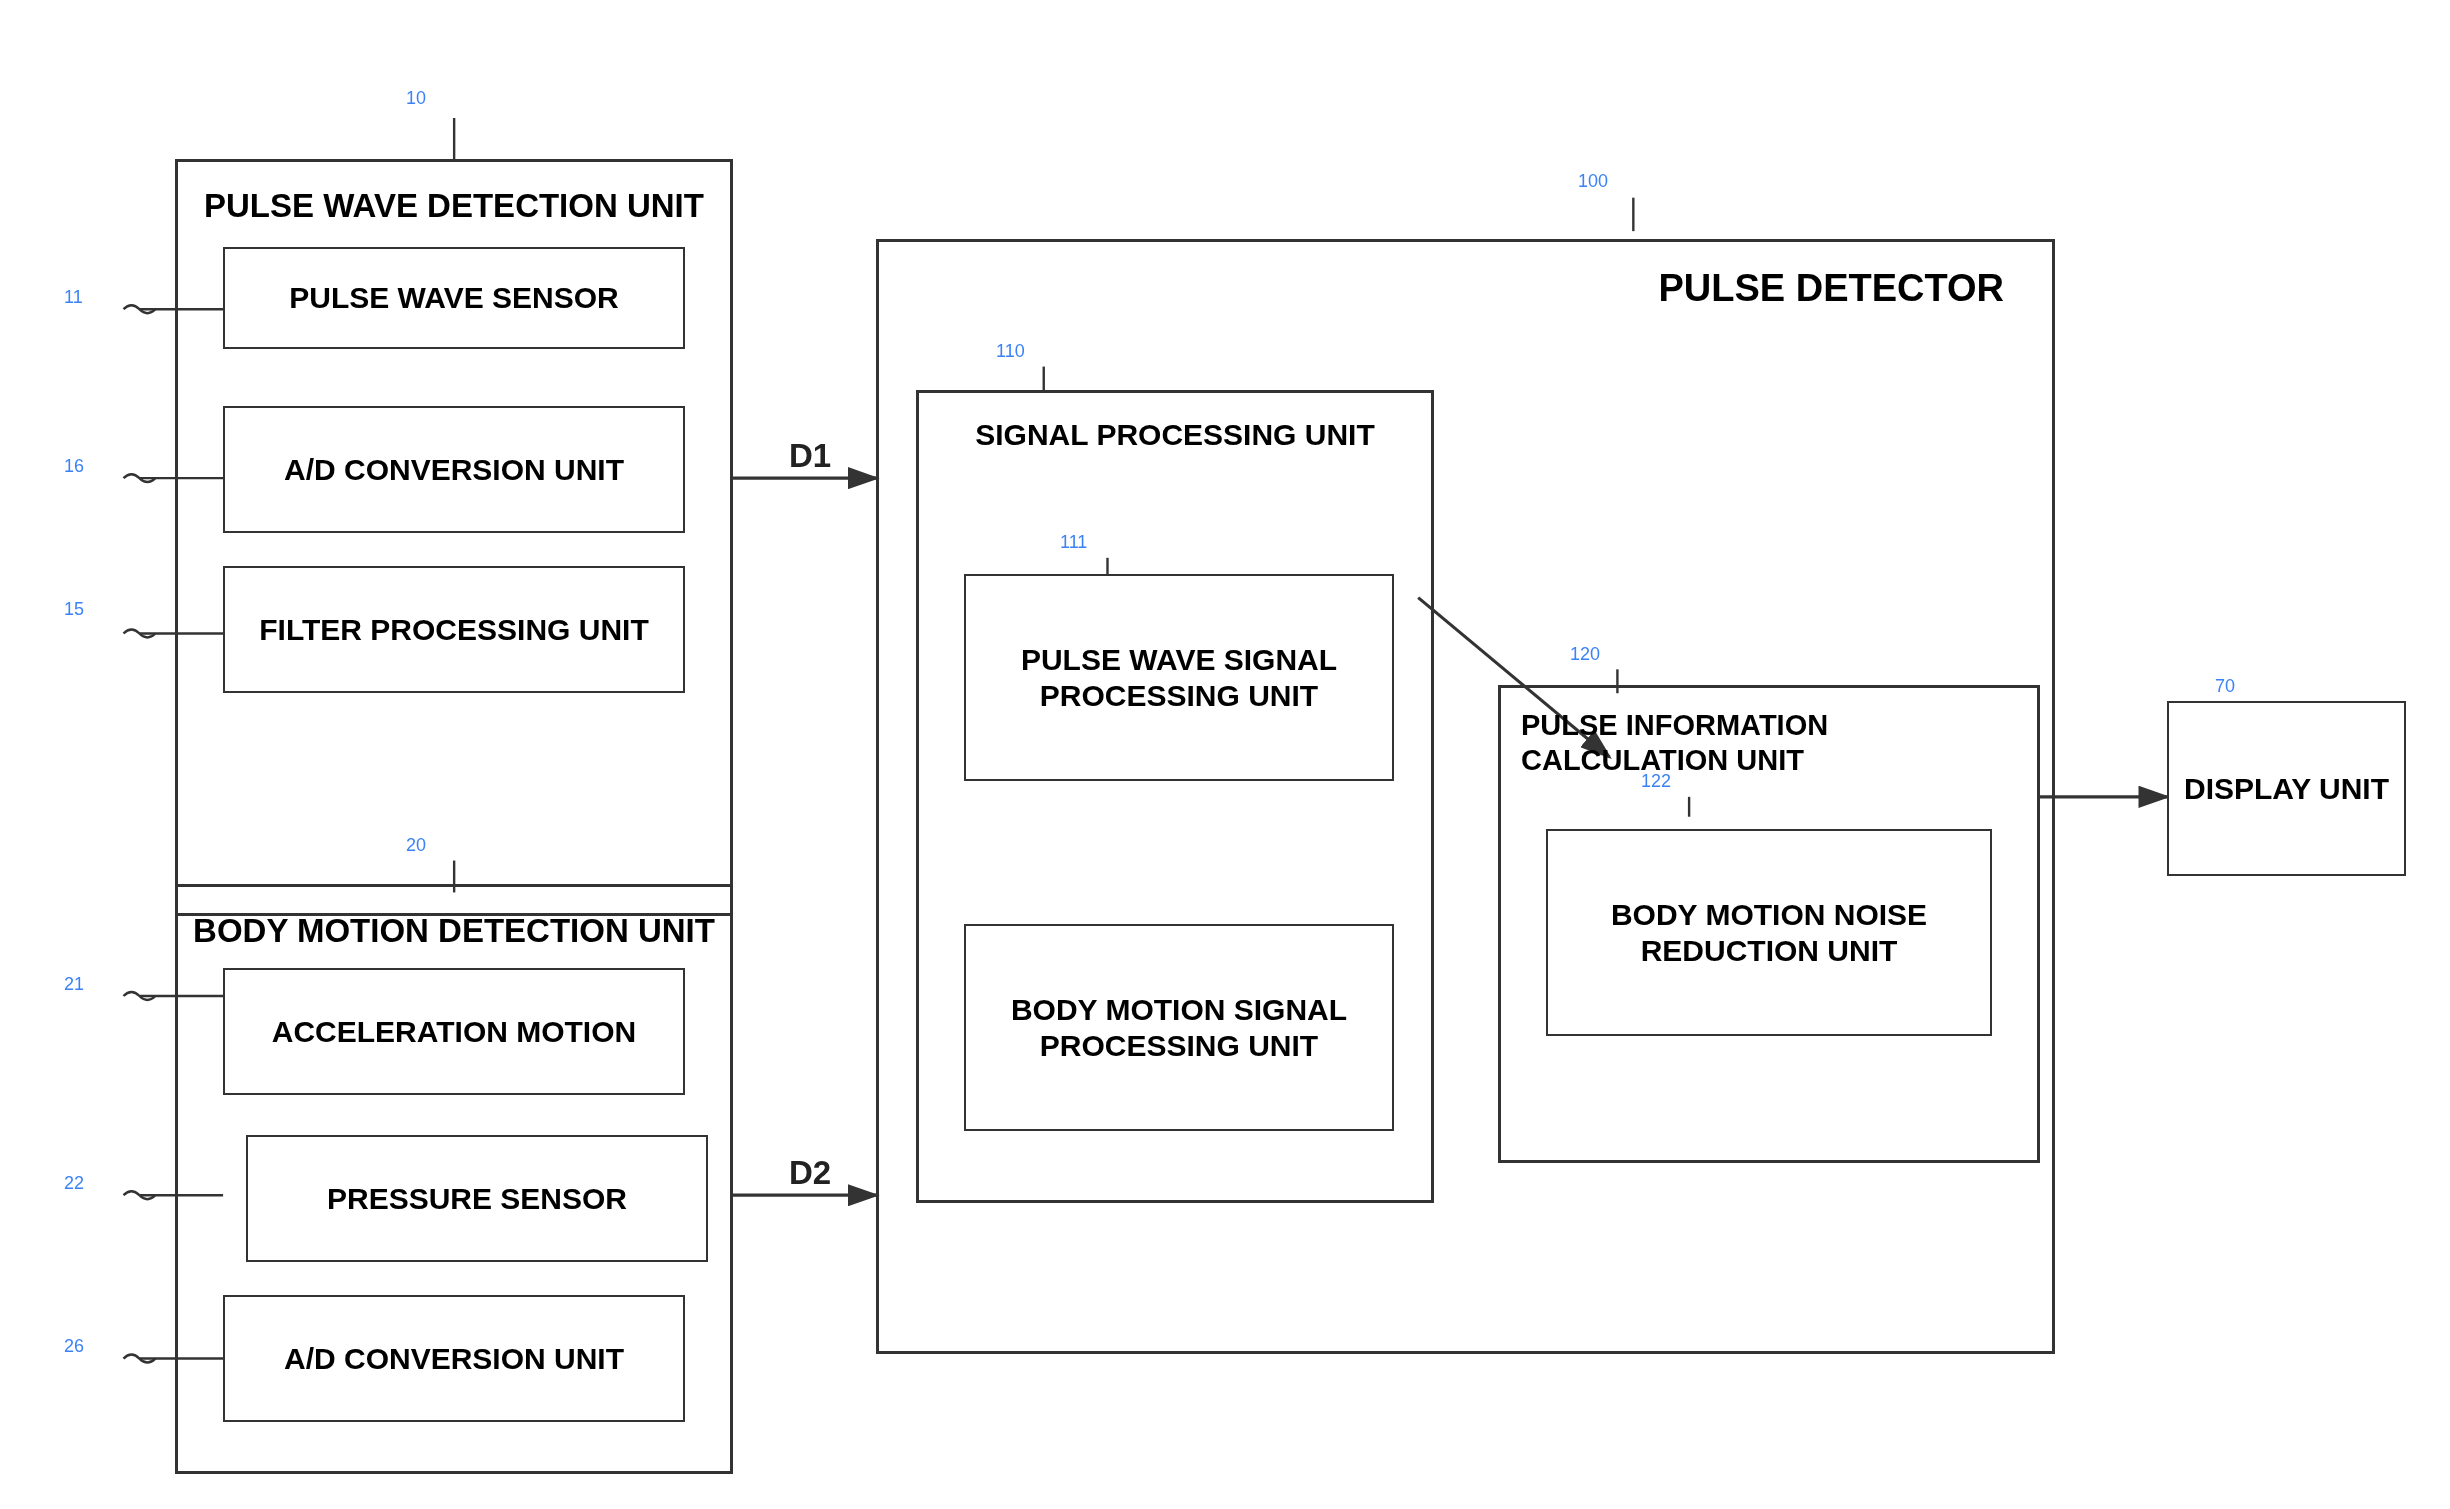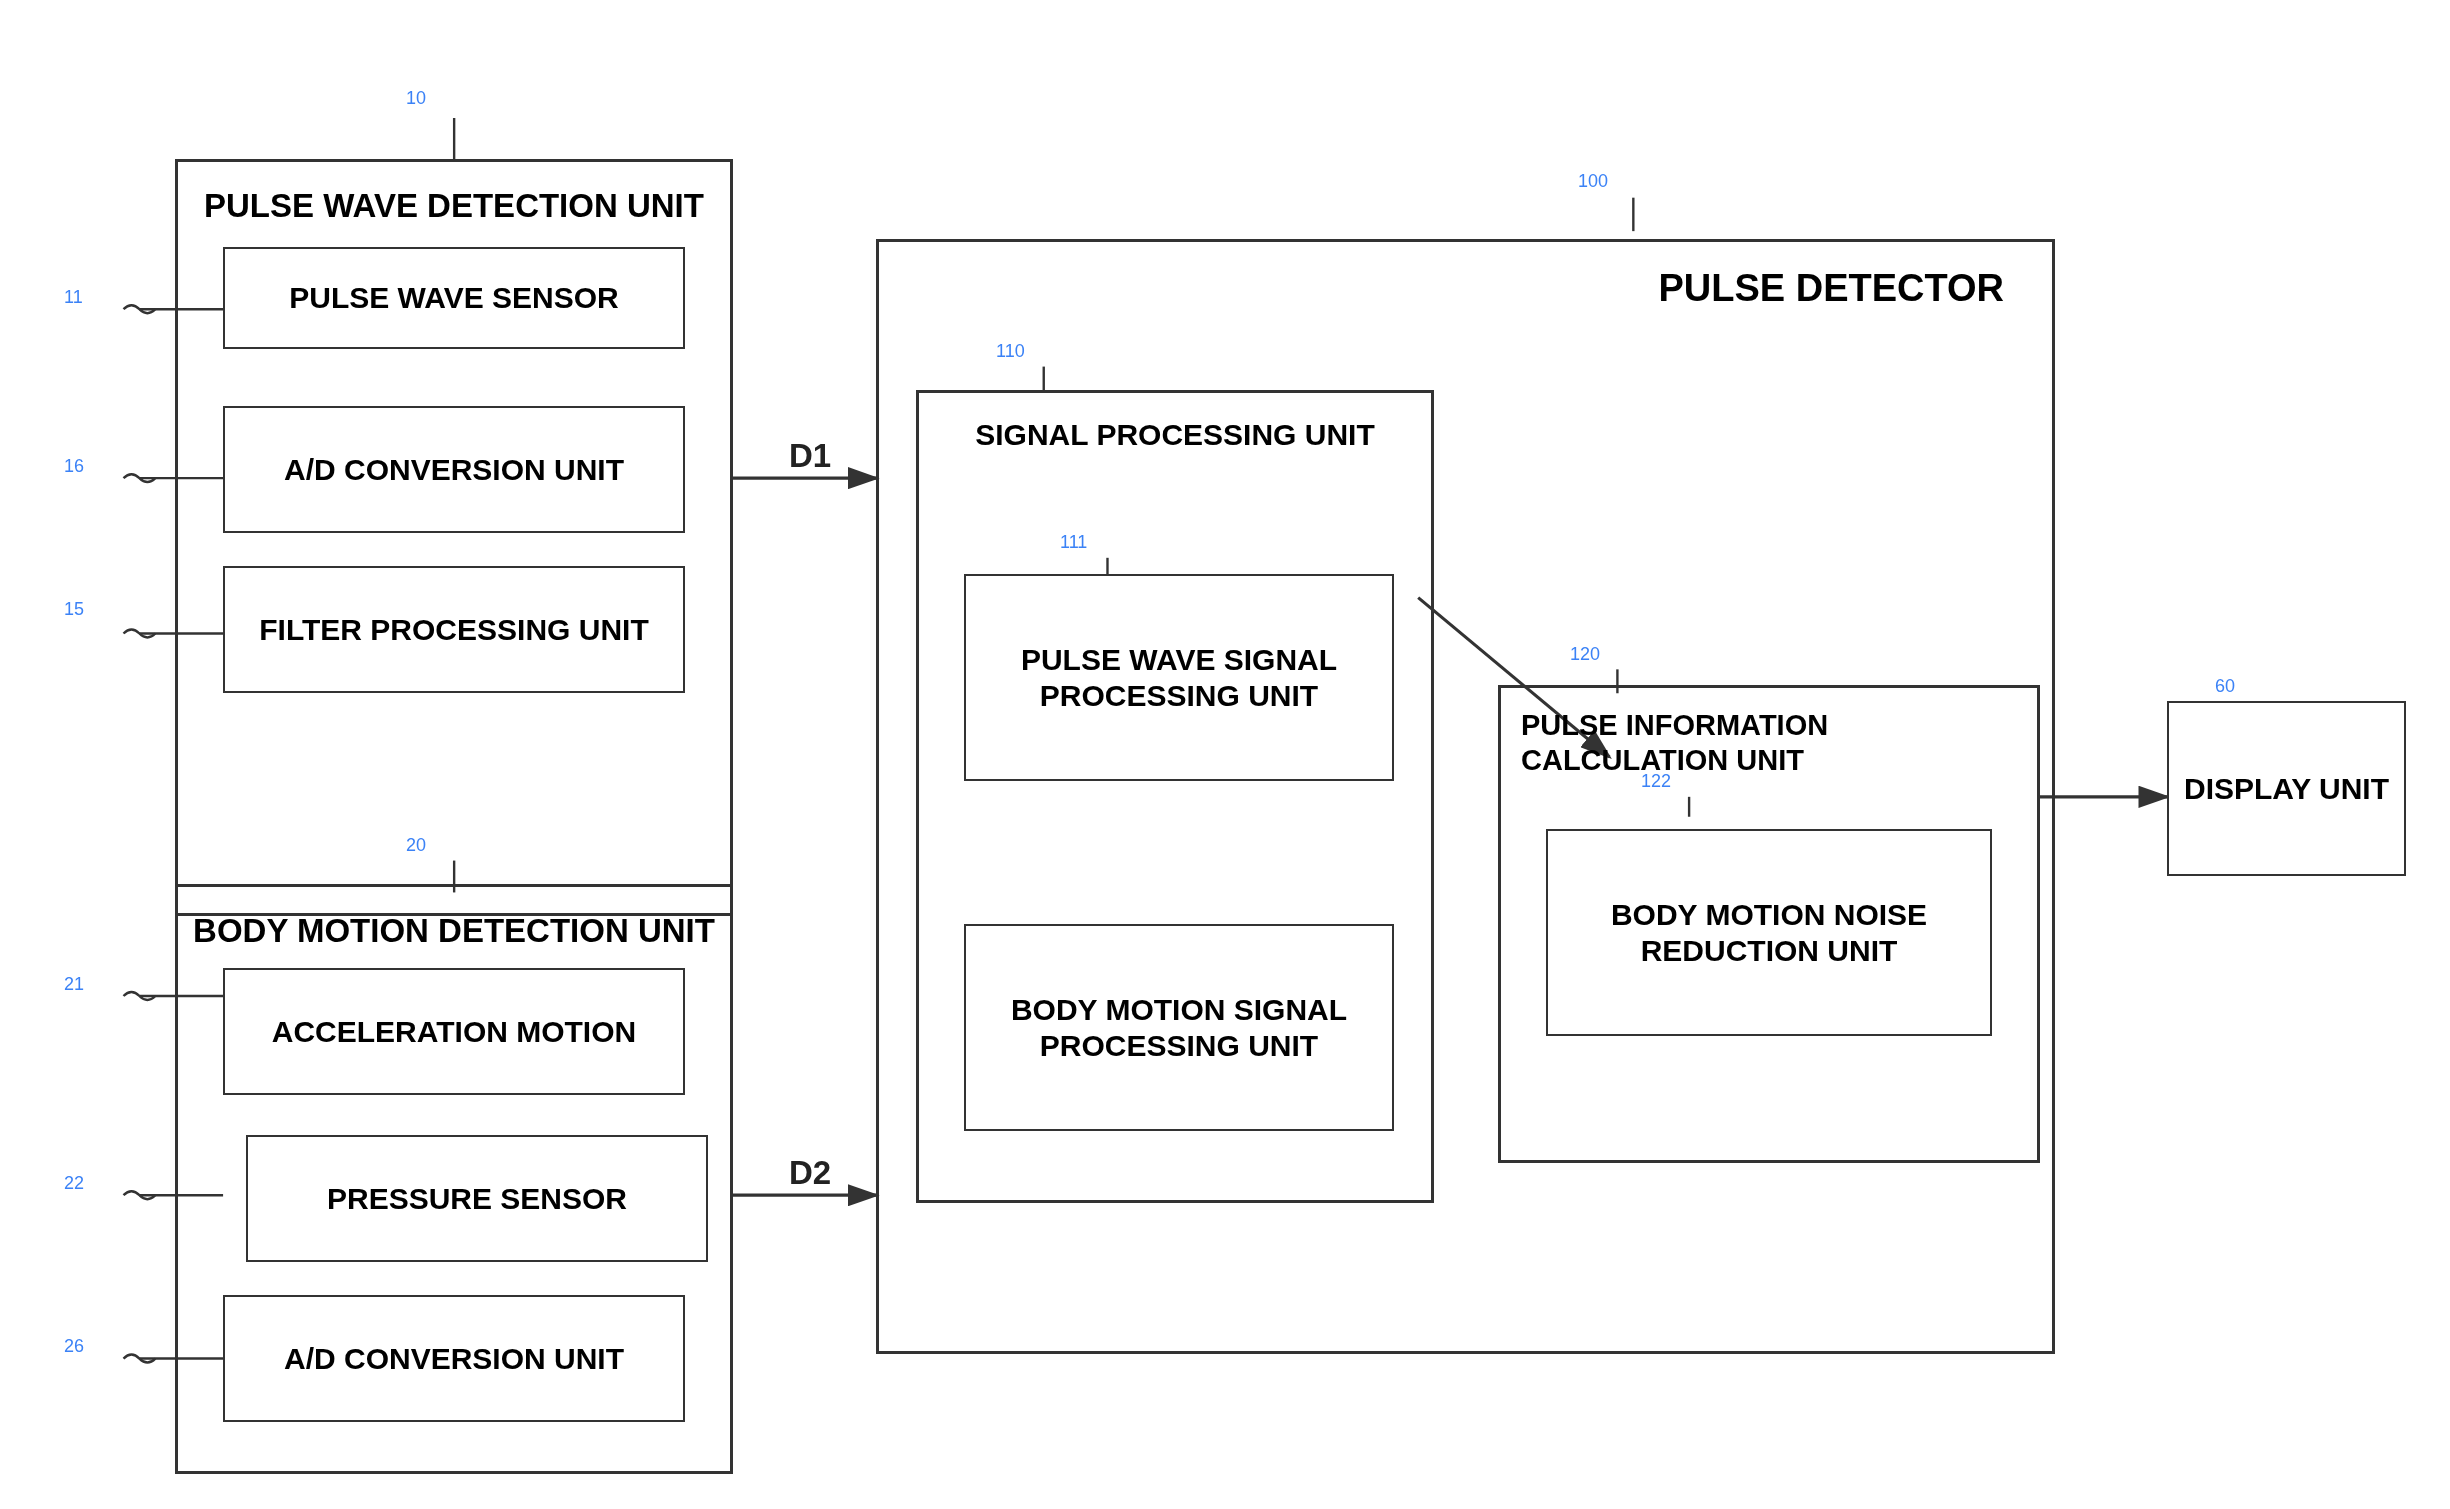--- a/index.html
+++ b/index.html
@@ -128,21 +128,21 @@
   </svg>
 
   <span class="ref-num" style="left:406px; top:88px;">10</span>
   <span class="ref-num" style="left:64px; top:287px;">11</span>
   <span class="ref-num" style="left:64px; top:456px;">16</span>
   <span class="ref-num" style="left:64px; top:587px;margin-top:12px;">15</span>
   <span class="ref-num" style="left:406px; top:835px;">20</span>
   <span class="ref-num" style="left:64px; top:974px;">21</span>
   <span class="ref-num" style="left:64px; top:1173px;">22</span>
   <span class="ref-num" style="left:64px; top:1336px;">26</span>
-  <span class="ref-num" style="left:2215px; top:676px;">60</span>
+  <span class="ref-num" style="left:2215px; top:676px;">70</span>
   <span class="ref-num" style="left:1578px; top:171px;">100</span>
   <span class="ref-num" style="left:996px; top:341px;">110</span>
   <span class="ref-num" style="left:1060px; top:532px;">111</span>
   <span class="ref-num" style="left:1060px; top:1074px;">113</span>
   <span class="ref-num" style="left:1570px; top:644px;">120</span>
   <span class="ref-num" style="left:1641px; top:771px;">122</span>
 
   <span class="label" style="left:789px; top:437px; font-size:33px;">D1</span>
 
   <span class="label" style="left:789px; top:1154px; font-size:33px;">D2</span>

